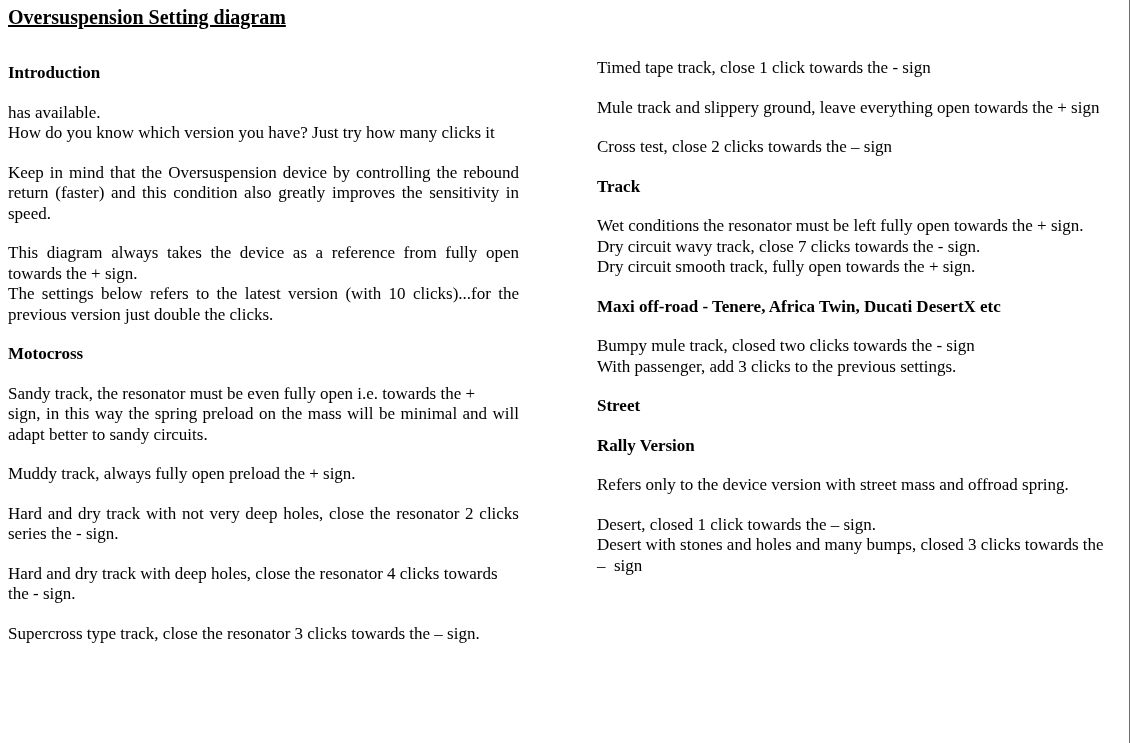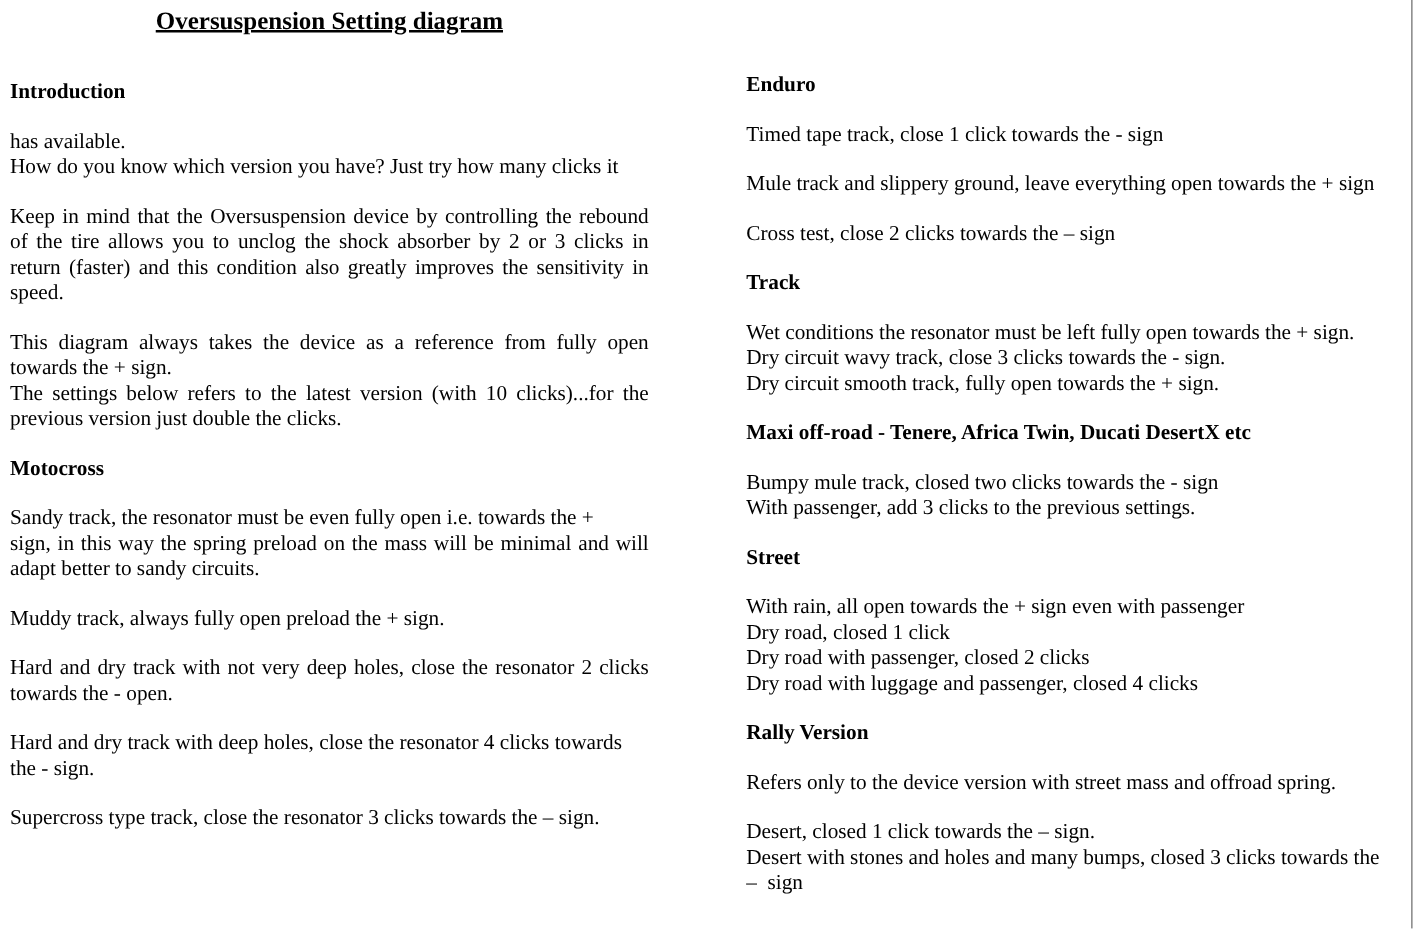--- a/index.html
+++ b/index.html
@@ -30,21 +30,20 @@
     left: 597px;
     top: 58px;
     width: 527px;
   }
   .doc-title {
     margin: 0 0 33px 0;
     font-size: 20px;
     line-height: 26px;
     font-weight: bold;
     text-decoration: underline;
-    text-align: center;
   }
   .block {
     margin: 0 0 19px 0;
   }
   .block.heading {
     font-weight: bold;
   }
   .line {
     white-space: nowrap;
   }
@@ -71,21 +70,20 @@
     <div id="left-blocks">
         <div class="block heading">
           <div class="line">Introduction</div>
         </div>
         <div class="block paragraph">
           <div class="line">has available.</div>
           <div class="line">How do you know which version you have? Just try how many clicks it</div>
         </div>
         <div class="block paragraph">
           <div class="line flush">Keep in mind that the Oversuspension device by controlling the rebound</div>
-          <div class="line flush">of the tire allows you to unclog the shock absorber by 2 or 3 clicks in</div>
           <div class="line flush">return (faster) and this condition also greatly improves the sensitivity in</div>
           <div class="line">speed.</div>
         </div>
         <div class="block paragraph">
           <div class="line flush">This diagram always takes the device as a reference from fully open</div>
           <div class="line">towards the + sign.</div>
           <div class="line flush">The settings below refers to the latest version (with 10 clicks)...for the</div>
           <div class="line">previous version just double the clicks.</div>
         </div>
         <div class="block heading">
@@ -94,69 +92,60 @@
         <div class="block paragraph">
           <div class="line">Sandy track, the resonator must be even fully open i.e. towards the +</div>
           <div class="line flush">sign, in this way the spring preload on the mass will be minimal and will</div>
           <div class="line">adapt better to sandy circuits.</div>
         </div>
         <div class="block paragraph">
           <div class="line">Muddy track, always fully open preload the + sign.</div>
         </div>
         <div class="block paragraph">
           <div class="line flush">Hard and dry track with not very deep holes, close the resonator 2 clicks</div>
-          <div class="line">towards the - open.</div>
+          <div class="line">series the - sign.</div>
         </div>
         <div class="block paragraph">
           <div class="line">Hard and dry track with deep holes, close the resonator 4 clicks towards</div>
           <div class="line">the - sign.</div>
         </div>
         <div class="block paragraph">
           <div class="line">Supercross type track, close the resonator 3 clicks towards the – sign.</div>
         </div>
       </div>
   </div>
 
   <div class="col col-right">
     <div id="right-blocks">
-        <div class="block heading">
-          <div class="line">Enduro</div>
-        </div>
         <div class="block paragraph">
           <div class="line">Timed tape track, close 1 click towards the - sign</div>
         </div>
         <div class="block paragraph">
           <div class="line">Mule track and slippery ground, leave everything open towards the + sign</div>
         </div>
         <div class="block paragraph">
           <div class="line">Cross test, close 2 clicks towards the – sign</div>
         </div>
         <div class="block heading">
           <div class="line">Track</div>
         </div>
         <div class="block paragraph">
           <div class="line">Wet conditions the resonator must be left fully open towards the + sign.</div>
-          <div class="line">Dry circuit wavy track, close 3 clicks towards the - sign.</div>
+          <div class="line">Dry circuit wavy track, close 7 clicks towards the - sign.</div>
           <div class="line">Dry circuit smooth track, fully open towards the + sign.</div>
         </div>
         <div class="block heading">
           <div class="line">Maxi off-road - Tenere, Africa Twin, Ducati DesertX etc</div>
         </div>
         <div class="block paragraph">
           <div class="line">Bumpy mule track, closed two clicks towards the - sign</div>
           <div class="line">With passenger, add 3 clicks to the previous settings.</div>
         </div>
         <div class="block heading">
           <div class="line">Street</div>
-        </div>
-        <div class="block paragraph">
-          <div class="line">With rain, all open towards the + sign even with passenger</div>
-          <div class="line">Dry road, closed 1 click</div>
-          <div class="line">Dry road with passenger, closed 2 clicks</div>
-          <div class="line">Dry road with luggage and passenger, closed 4 clicks</div>
         </div>
         <div class="block heading">
           <div class="line">Rally Version</div>
         </div>
         <div class="block paragraph">
           <div class="line">Refers only to the device version with street mass and offroad spring.</div>
         </div>
         <div class="block paragraph">
           <div class="line">Desert, closed 1 click towards the – sign.</div>
           <div class="line">Desert with stones and holes and many bumps, closed 3 clicks towards the</div>

